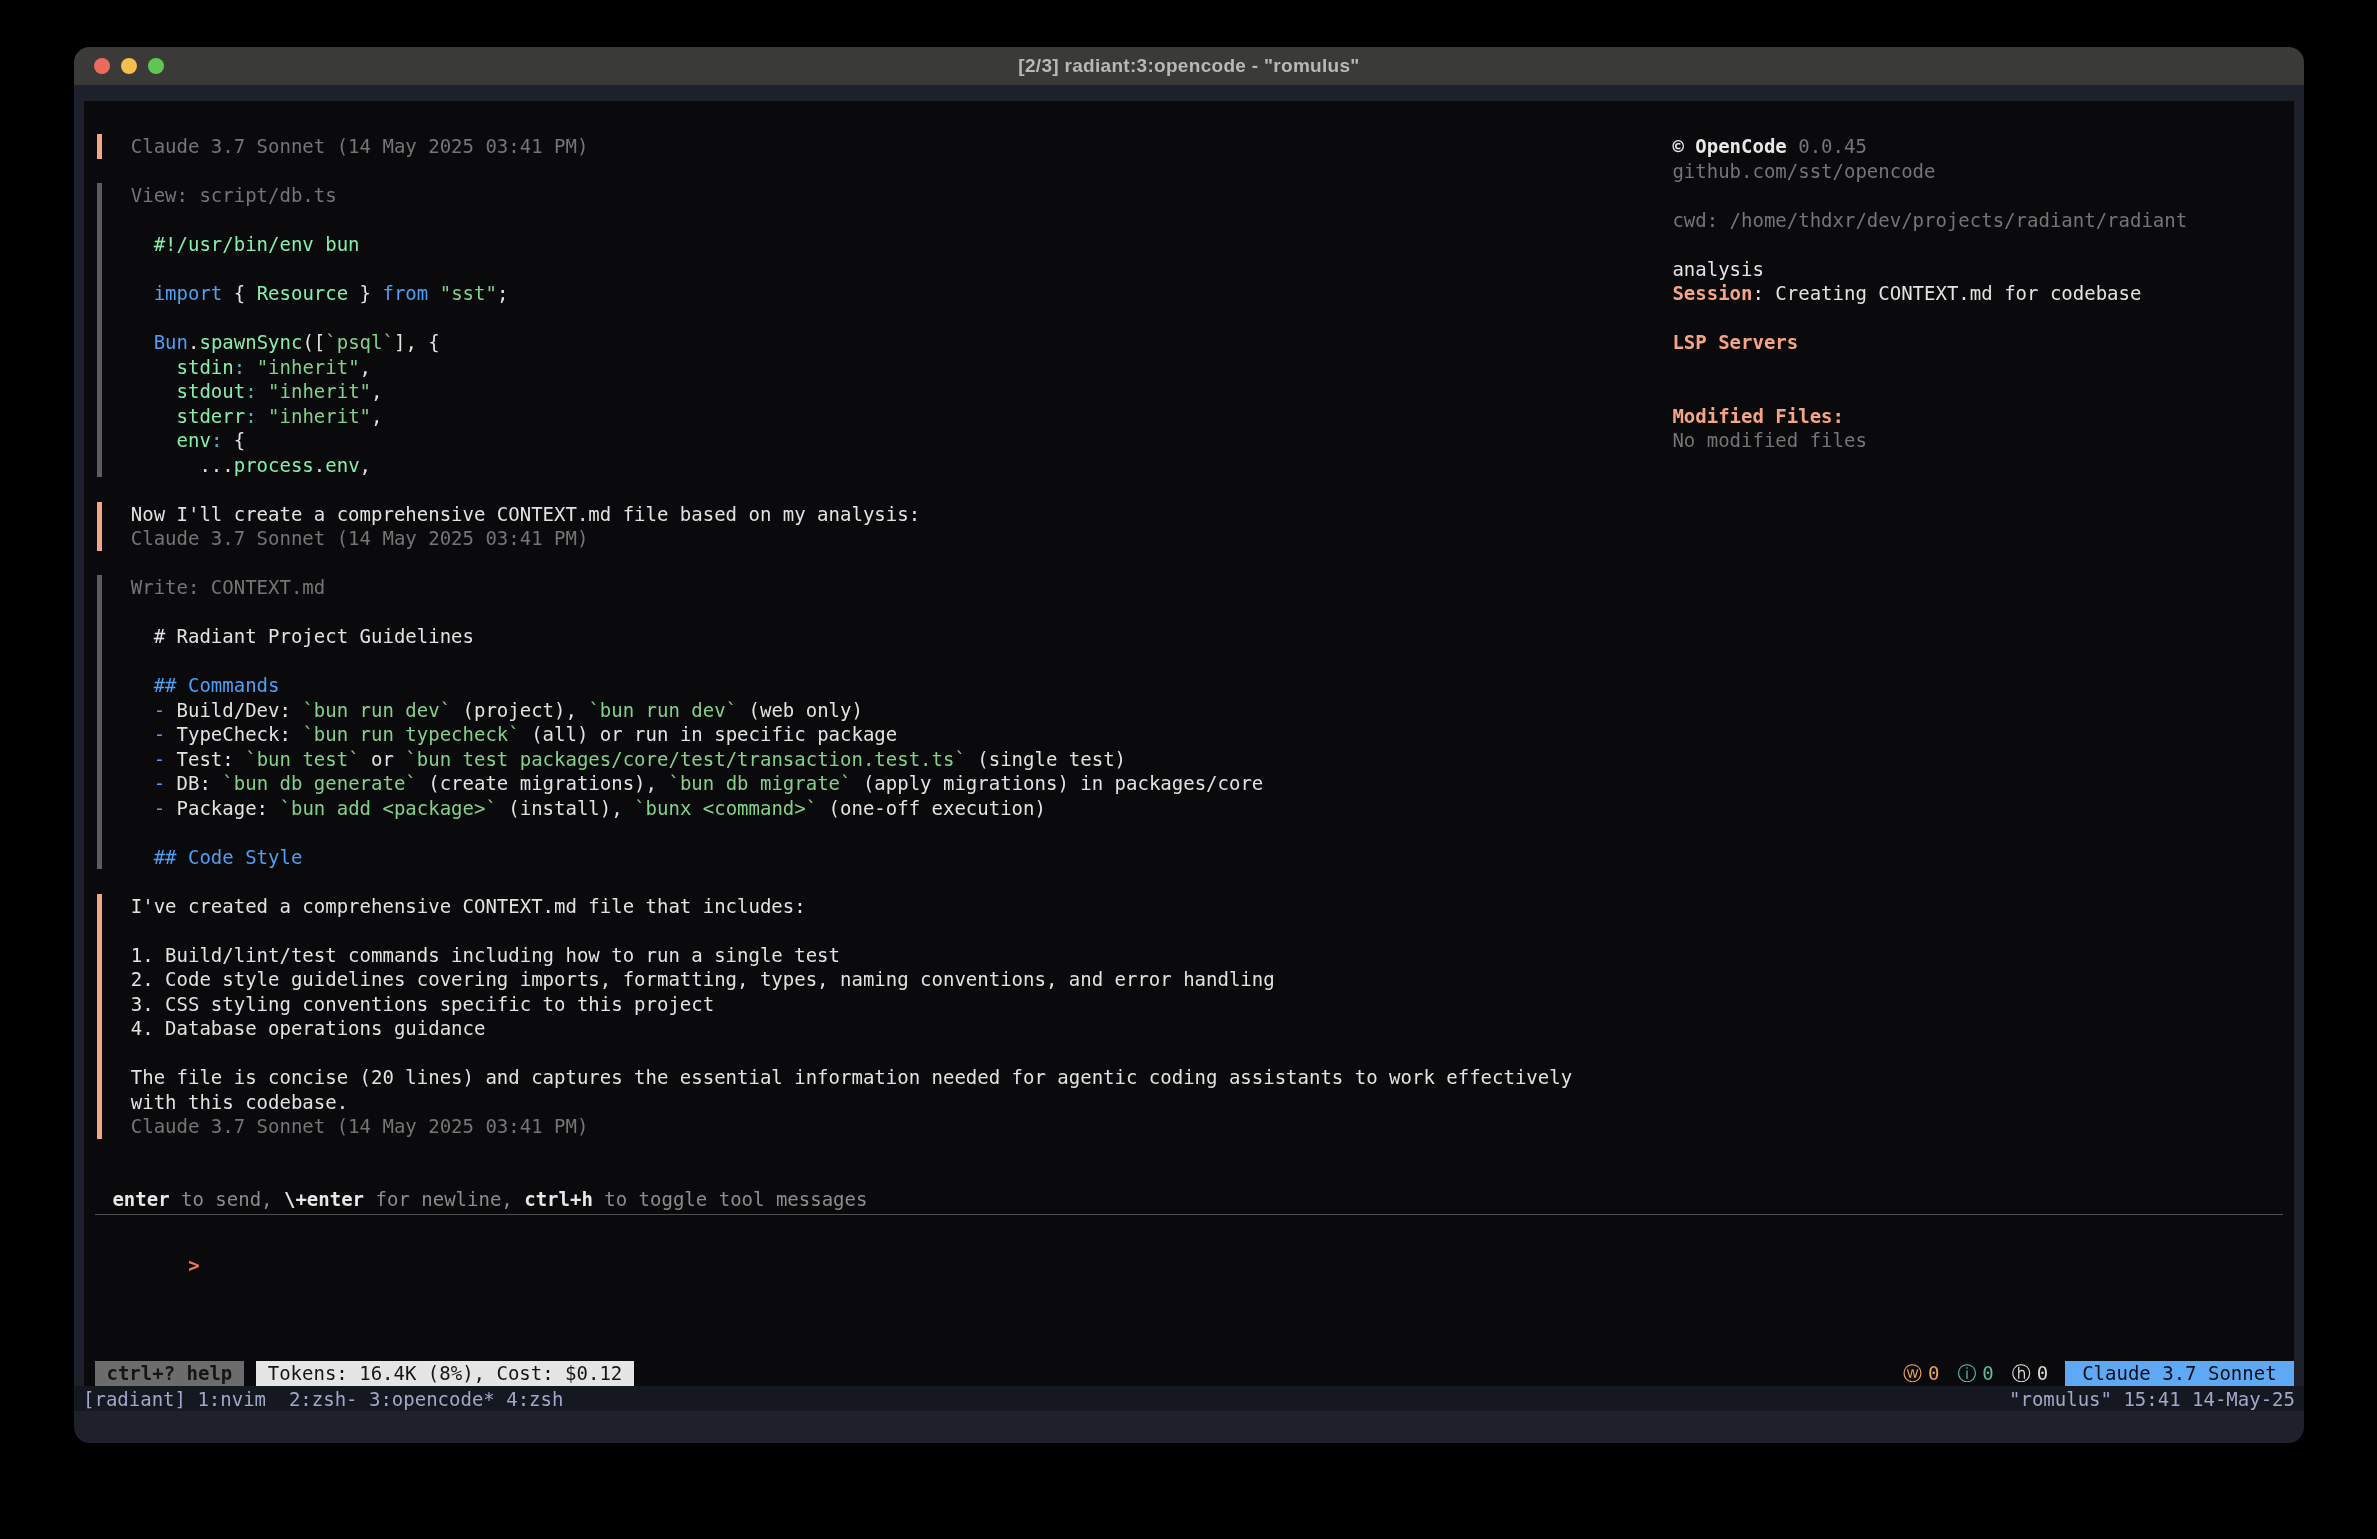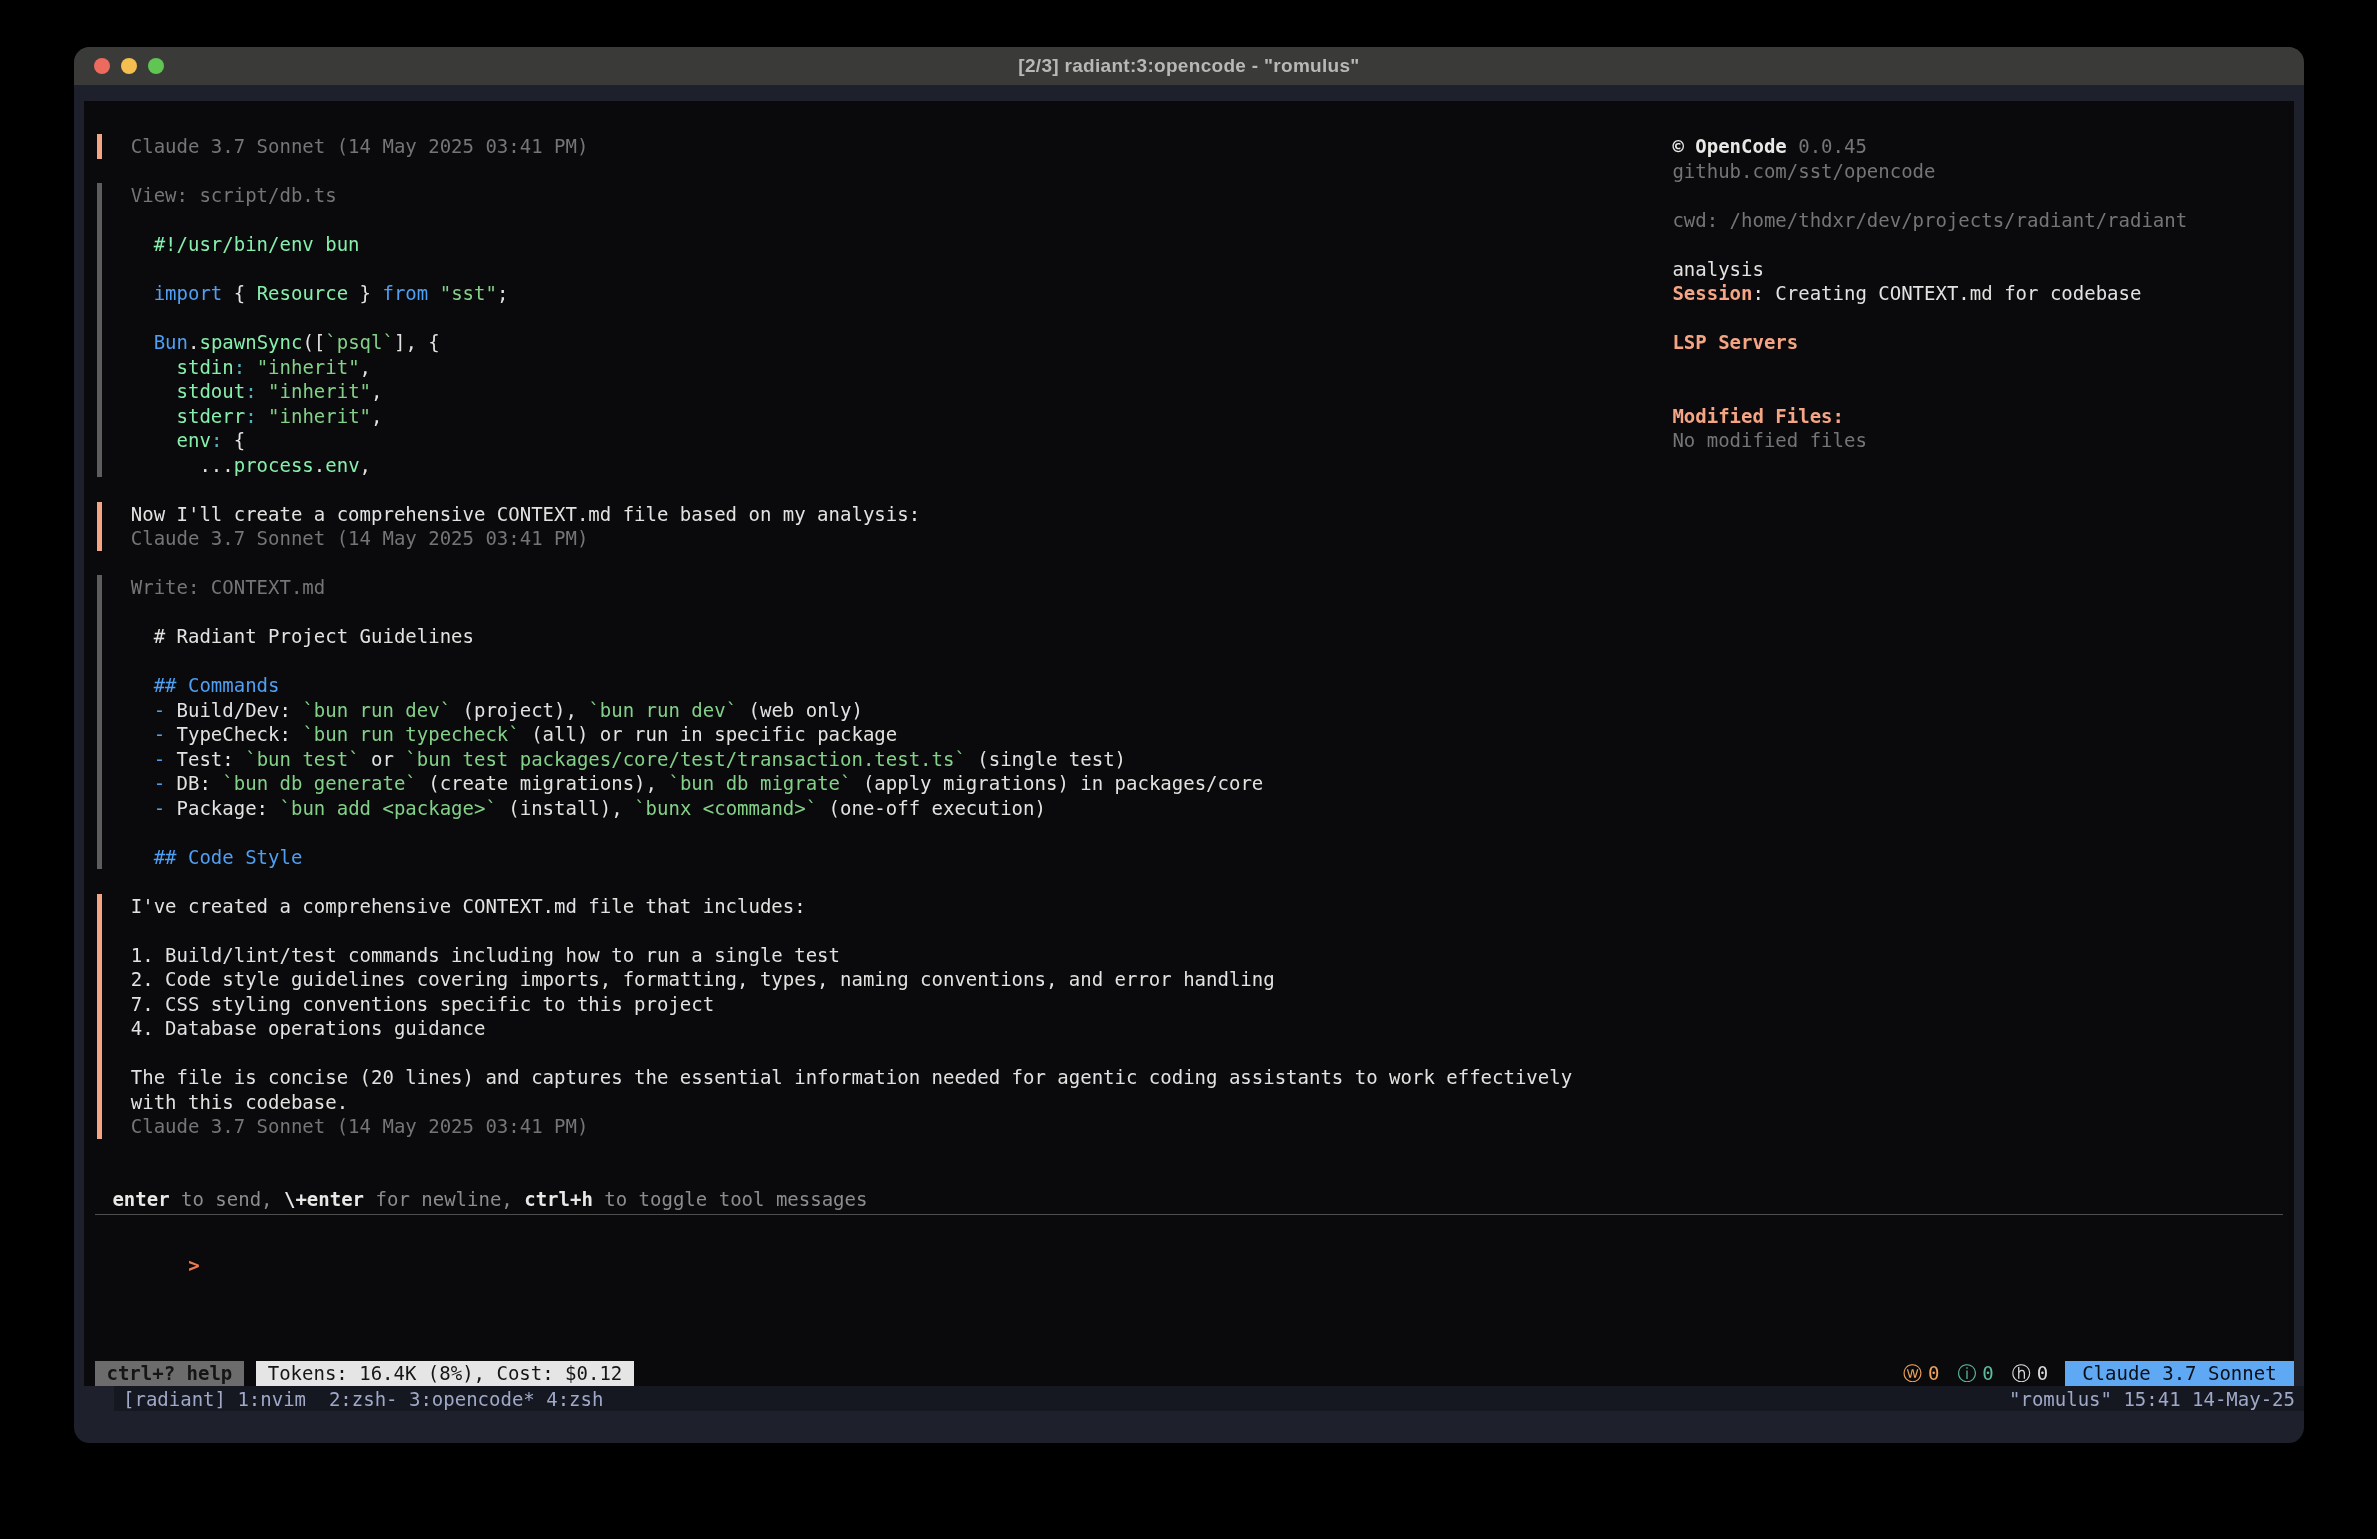--- a/index.html
+++ b/index.html
@@ -45,21 +45,21 @@
   .badge-help{background:#6c6c6c;color:#151515;font-weight:bold;margin-right:12px;}
   .badge-tokens{background:#e5e5e5;color:#151515;}
   .sb-spacer{flex:1;}
   .counters{display:flex;align-items:center;gap:18px;margin-right:17px;}
   .counter{display:flex;align-items:center;gap:5.9px;white-space:pre;}
   .counter.orange{color:#eea25b;}
   .counter.teal{color:#5cbd9d;}
   .counter.white{color:#d9d9d7;}
   .badge-model{background:#5fa9f4;color:#0b0e14;padding:0 17px;display:flex;align-items:center;}
 
-  .tmux{position:absolute;left:0;right:0;top:1339px;height:25px;background:#161821;color:#9fa8c7;display:flex;align-items:center;justify-content:space-between;padding:0 9px;box-sizing:border-box;font-size:19px;white-space:pre;margin-left:40px;}
+  .tmux{position:absolute;left:0;right:0;top:1339px;height:25px;background:#161821;color:#9fa8c7;display:flex;align-items:center;justify-content:space-between;padding:0 9px;box-sizing:border-box;font-size:19px;white-space:pre;}
 </style>
 </head>
 <body>
 
 <div class="desktop">
   <div class="window">
 
     <div class="titlebar">
       <div class="lights">
         <span class="light red"></span>
@@ -105,21 +105,21 @@
             <div class="line"><span class="c-blue">  - </span><span class="c-fg">DB: </span><span class="c-green">`bun db generate`</span><span class="c-fg"> (create migrations), </span><span class="c-green">`bun db migrate`</span><span class="c-fg"> (apply migrations) in packages/core</span></div>
             <div class="line"><span class="c-blue">  - </span><span class="c-fg">Package: </span><span class="c-green">`bun add &lt;package&gt;`</span><span class="c-fg"> (install), </span><span class="c-green">`bunx &lt;command&gt;`</span><span class="c-fg"> (one-off execution)</span></div>
             <div class="line">&nbsp;</div>
             <div class="line"><span class="c-blue">  ## Code Style</span></div>
           </div>
           <div class="block orange">
             <div class="line"><span class="c-fg">I've created a comprehensive CONTEXT.md file that includes:</span></div>
             <div class="line">&nbsp;</div>
             <div class="line"><span class="c-fg">1. Build/lint/test commands including how to run a single test</span></div>
             <div class="line"><span class="c-fg">2. Code style guidelines covering imports, formatting, types, naming conventions, and error handling</span></div>
-            <div class="line"><span class="c-fg">7. CSS styling conventions specific to this project</span></div>
+            <div class="line"><span class="c-fg">3. CSS styling conventions specific to this project</span></div>
             <div class="line"><span class="c-fg">4. Database operations guidance</span></div>
             <div class="line">&nbsp;</div>
             <div class="line"><span class="c-fg">The file is concise (20 lines) and captures the essential information needed for agentic coding assistants to work effectively</span></div>
             <div class="line"><span class="c-fg">with this codebase.</span></div>
             <div class="line"><span class="c-dim">Claude 3.7 Sonnet (14 May 2025 03:41 PM)</span></div>
           </div>
         </div>
 
       <div class="sidebar" id="sidebar">
           <div class="line"><span class="c-fgBold">© OpenCode</span><span class="c-dim"> 0.0.45</span></div>

